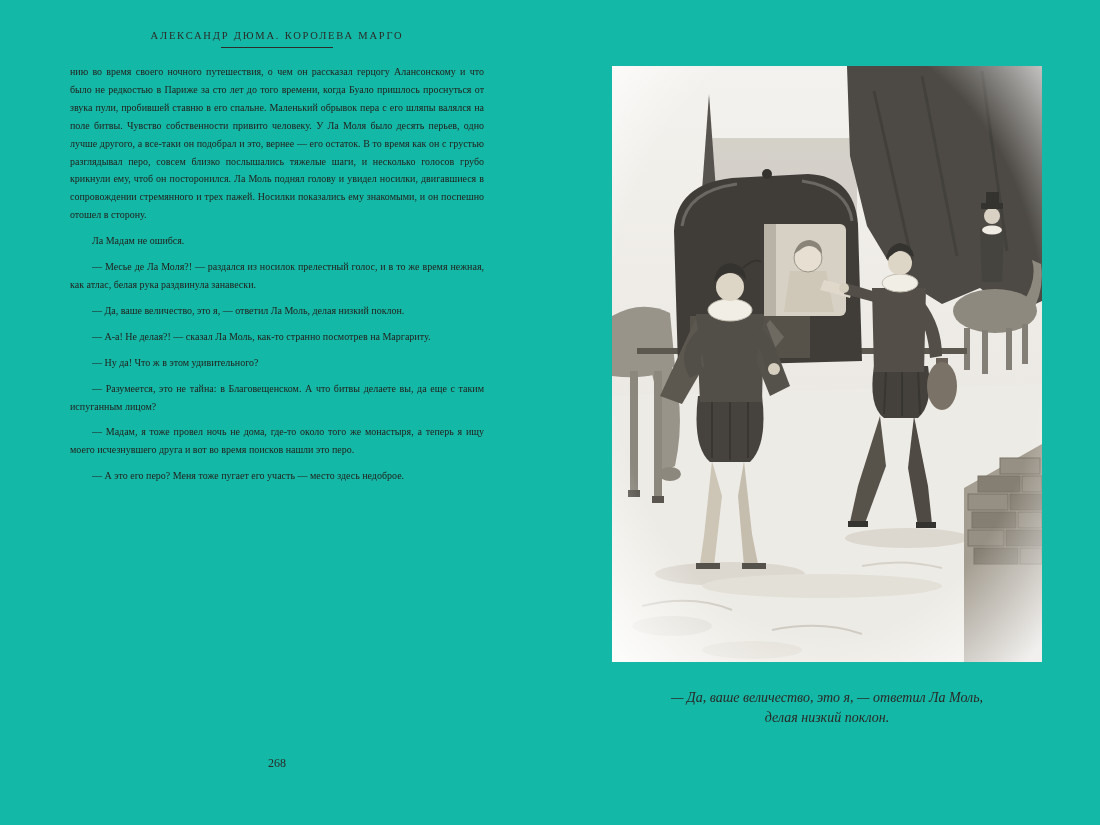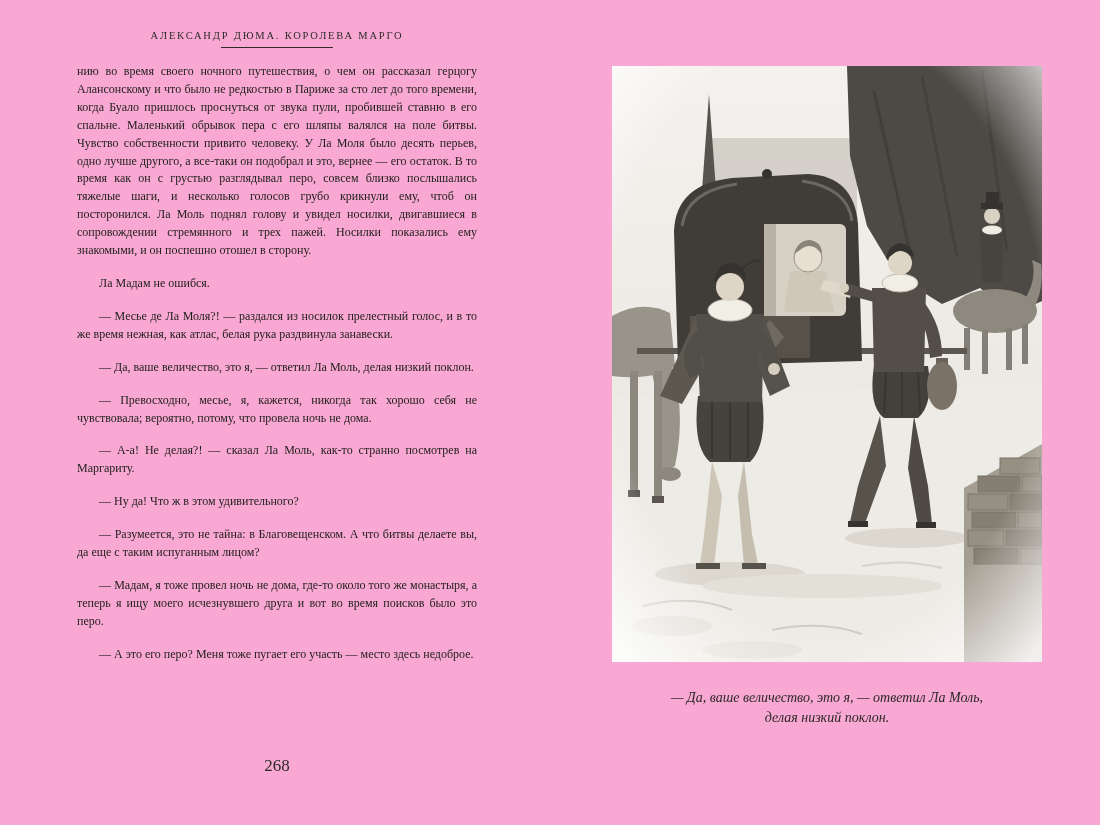--- a/index.html
+++ b/index.html
@@ -4,21 +4,21 @@
 <style>
   html, body {
     margin: 0;
     padding: 0;
     background: #ffffff;
   }
   .spread {
     position: relative;
     width: 1100px;
     height: 825px;
-    background: #f9a8d4;
+    background: #14b8a6;
     font-family: "Liberation Serif", "DejaVu Serif", serif;
     color: #23211e;
     overflow: hidden;
   }
 
   
   .left-page {
     position: absolute;
     left: 62px;
     top: 30px;
@@ -31,37 +31,37 @@
     color: #2c2a28;
     font-weight: 400;
   }
   .header-rule {
     width: 112px;
     border-top: 1px solid #2f2d2b;
     margin: 6px auto 15px auto;
     height: 0;
   }
   .body-text p {
-    margin: 15px;
+    margin: 8px;
     text-align: justify;
     text-indent: 22px;
-    font-size: 12px;
+    font-size: 10px;
     line-height: 17.9px;
     hyphens: auto;
   }
   .body-text p.no-indent {
     text-indent: 0;
   }
   .page-number {
     position: absolute;
     left: 62px;
     top: 756px;
     width: 430px;
     text-align: center;
-    font-size: 17px;
+    font-size: 12px;
     color: #2c2a28;
   }
 
   
   .illustration {
     position: absolute;
     left: 612px;
     top: 66px;
     width: 430px;
     height: 596px;
@@ -89,25 +89,24 @@
 <div class="spread">
 
   <div class="left-page">
     <div class="running-header">АЛЕКСАНДР ДЮМА. КОРОЛЕВА МАРГО</div>
     <div class="header-rule"></div>
     <div class="body-text">
       <p class="no-indent">нию во время своего ночного путешествия, о чем он рассказал герцогу Алансонскому и что было не редкостью в Париже за сто лет до того времени, когда Буало пришлось проснуться от звука пули, пробившей ставню в его спальне. Маленький обрывок пера с его шляпы валялся на поле битвы. Чувство собственности привито человеку. У Ла Моля было десять перьев, одно лучше другого, а все-таки он подобрал и это, вернее — его остаток. В то время как он с грустью разглядывал перо, совсем близко послышались тяжелые шаги, и несколько голосов грубо крикнули ему, чтоб он посторонился. Ла Моль поднял голову и увидел носилки, двигавшиеся в сопровождении стремянного и трех пажей. Носилки показались ему знакомыми, и он поспешно отошел в сторону.</p>
       <p>Ла Мадам не ошибся.</p>
       <p>— Месье де Ла Моля?! — раздался из носилок прелестный голос, и в то же время нежная, как атлас, белая рука раздвинула занавески.</p>
       <p>— Да, ваше величество, это я, — ответил Ла Моль, делая низкий поклон.</p>
-      <p>— Превосходно, месье, я, кажется, никогда так хорошо себя не чувствовала; вероятно, потому, что провела ночь не дома.</p>
       <p>— А-а! Не делая?! — сказал Ла Моль, как-то странно посмотрев на Маргариту.</p>
       <p>— Ну да! Что ж в этом удивительного?</p>
       <p>— Разумеется, это не тайна: в Благовещенском. А что битвы делаете вы, да еще с таким испуганным лицом?</p>
-      <p>— Мадам, я тоже провел ночь не дома, где-то около того же монастыря, а теперь я ищу моего исчезнувшего друга и вот во время поисков было это перо.</p>
+      <p>— Мадам, я тоже провел ночь не дома, где-то около того же монастыря, а теперь я ищу моего исчезнувшего друга и вот во время поисков нашли это перо.</p>
       <p>— А это его перо? Меня тоже пугает его участь — место здесь недоброе.</p>
     </div>
   </div>
   <div class="page-number">268</div>
 
   <div class="illustration">
     <svg viewBox="0 0 430 596" xmlns="http://www.w3.org/2000/svg" preserveAspectRatio="none">
       <defs>
         <linearGradient id="sky" x1="0" y1="0" x2="0" y2="1">
           <stop offset="0" stop-color="#f4f2ee"></stop>

